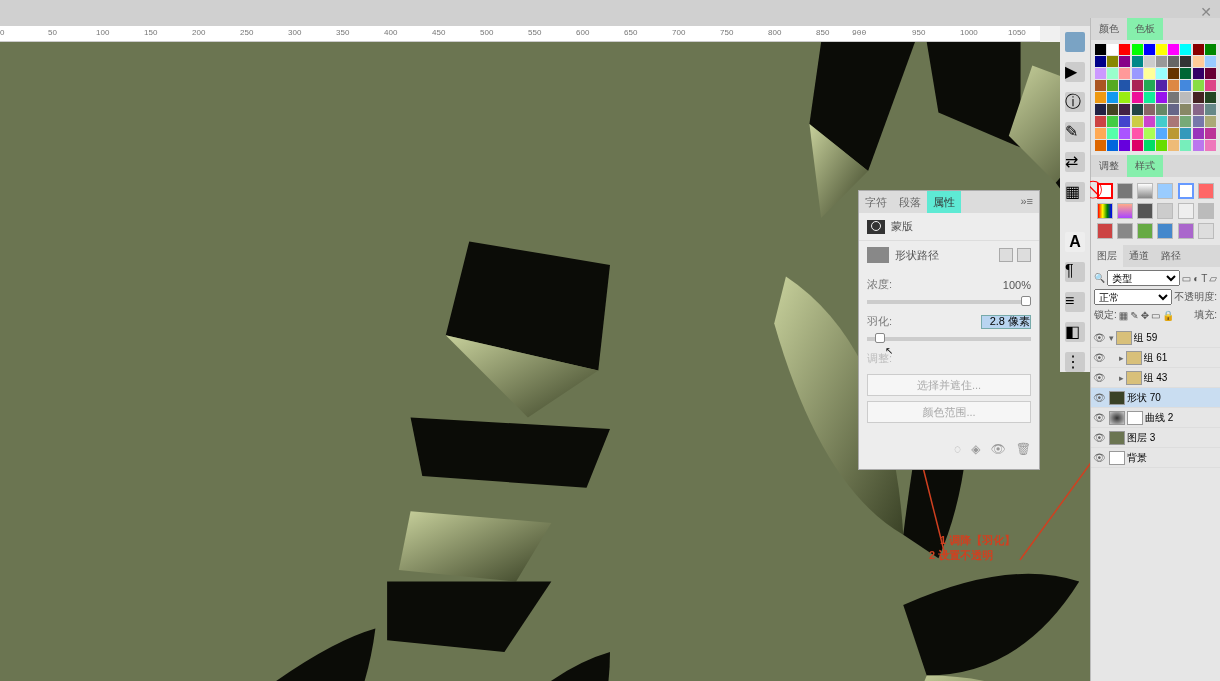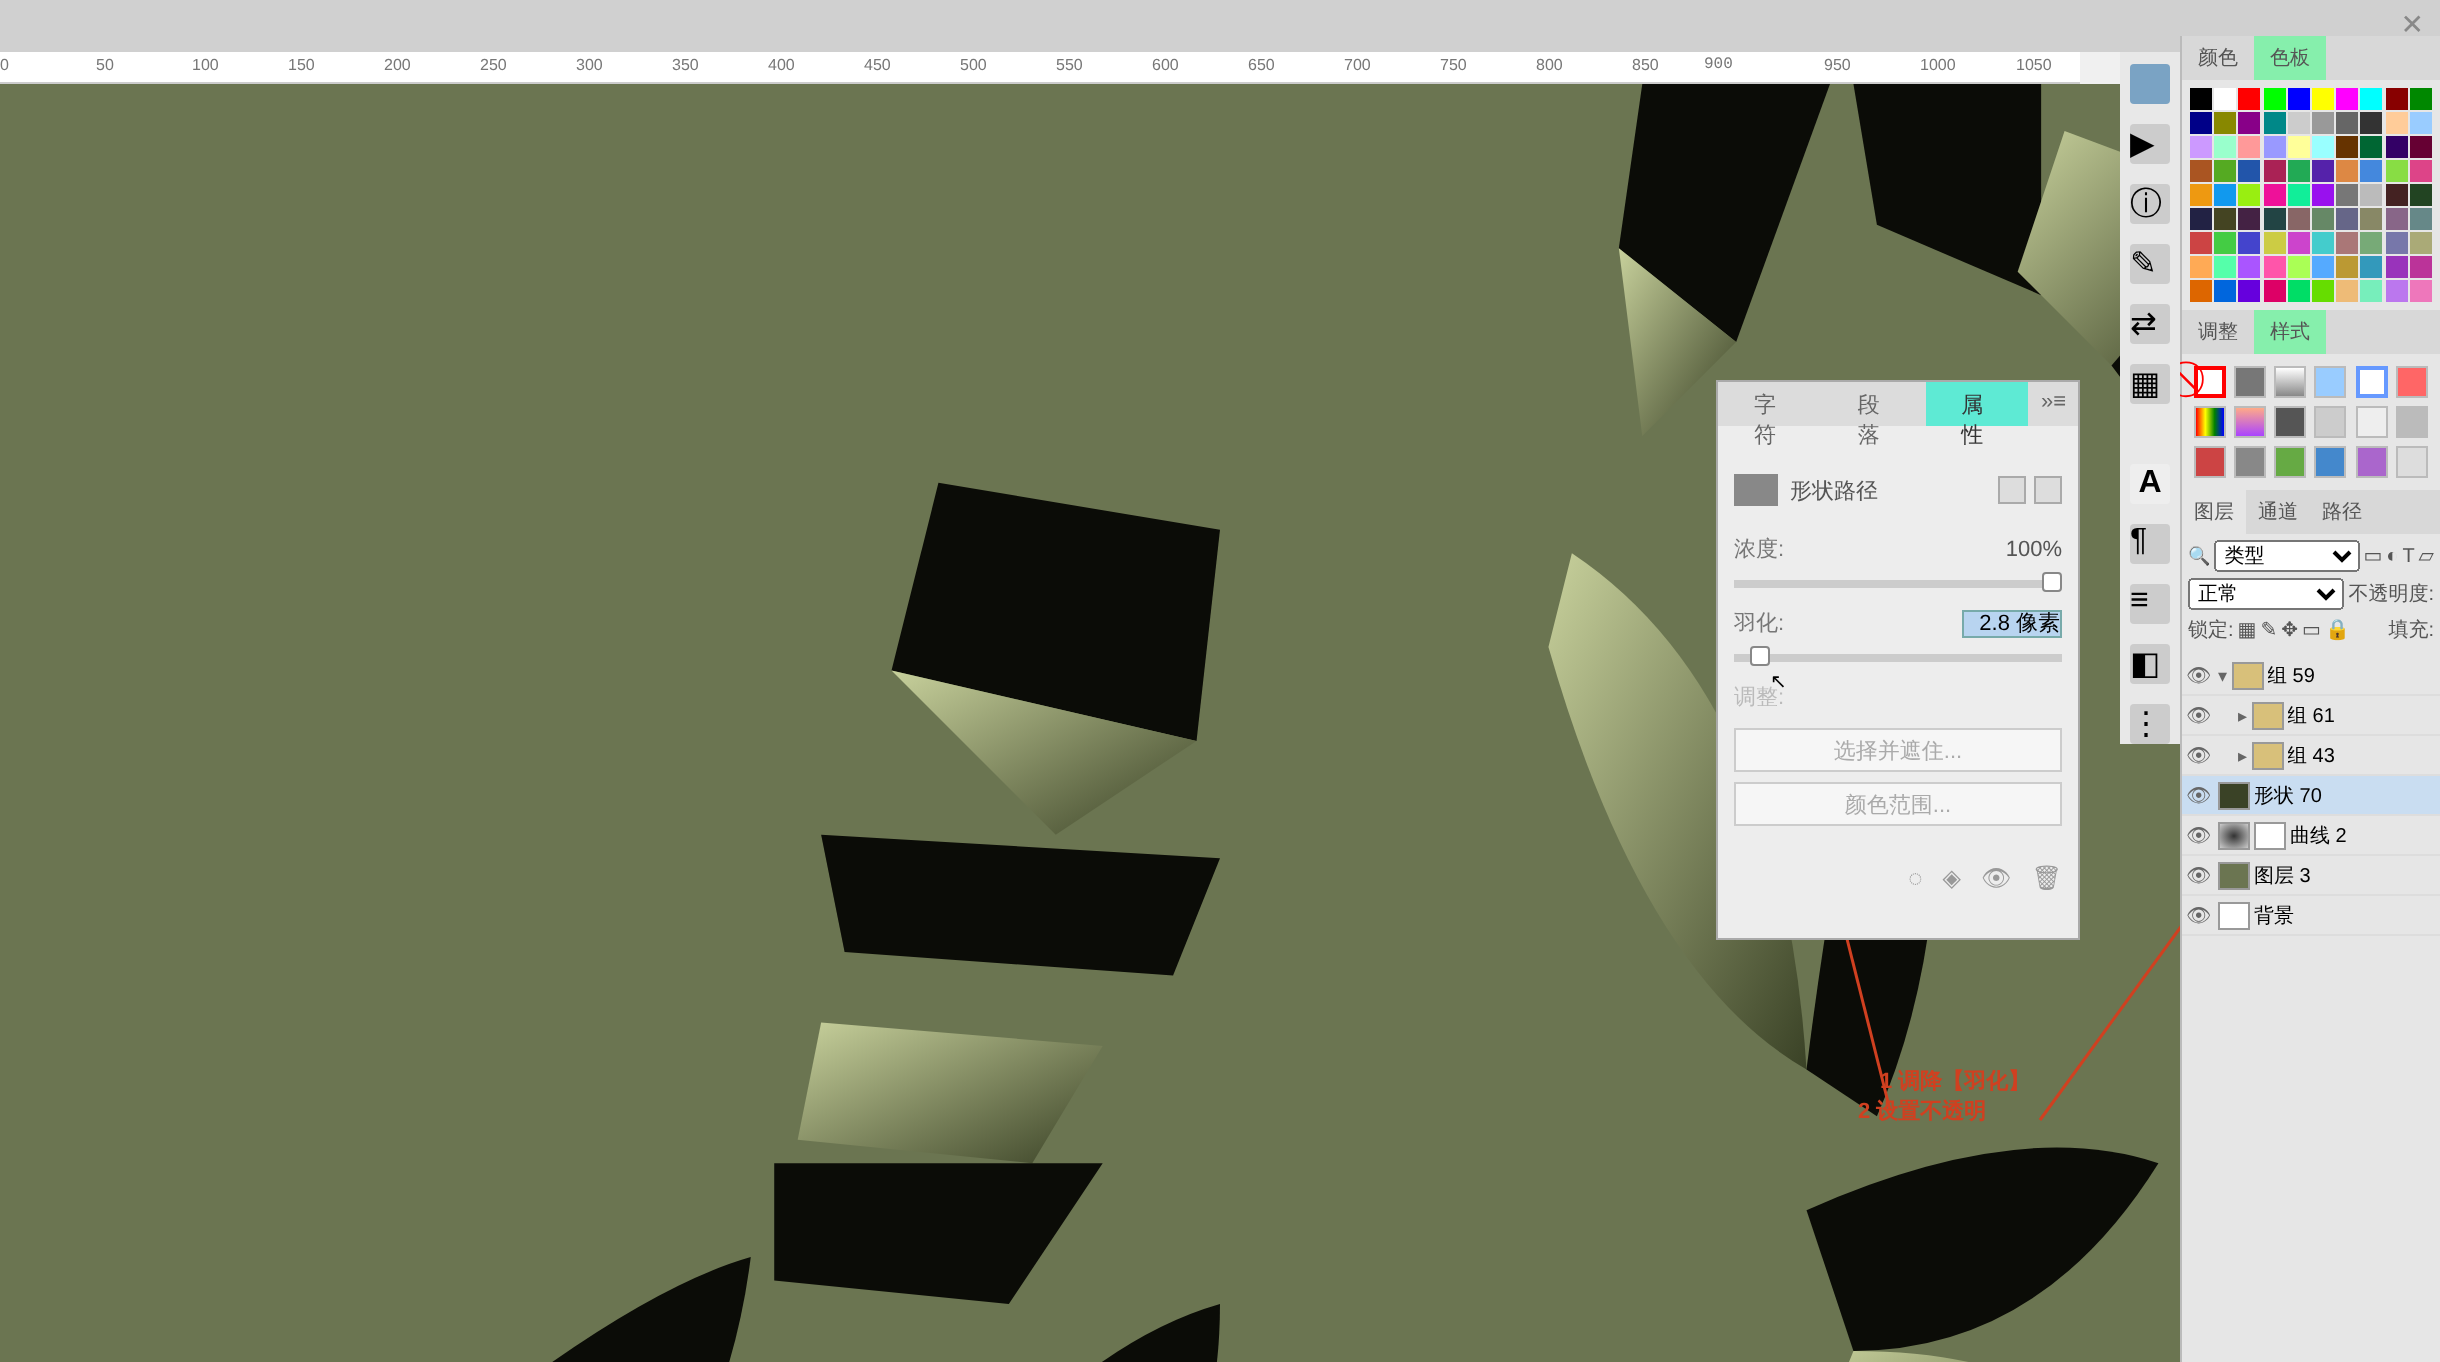--- a/index.html
+++ b/index.html
@@ -50,36 +50,36 @@
 .layer-row { display: flex; align-items: center; height: 20px; padding: 0 2px; gap: 2px; border-bottom:1px solid #ddd;}
 .layer-row.sel { background: #c9ddf1; }
 .eye { width: 12px; text-align: center; color: #666; }
 .layer-thumb { width: 16px; height: 14px; background: #ccc; border: 1px solid #999; }
 .layer-name { flex: 1; white-space: nowrap; overflow: hidden; }
 .fold { color:#666; font-size:9px;}
 
 
 .prop-panel { position: absolute; left: 858px; top: 190px; width: 182px; height: 280px; background: #ededed; border: 1px solid #aaa; z-index: 20; font-size: 11px; color: #555; }
 .prop-tabs { display: flex; background: #dcdcdc; height: 22px; font-size: 11px; }
-.prop-tabs span { padding: 4px 18px; color: #666; }
+.prop-tabs span { padding: 4px 6px; color: #666; }
 .prop-tabs span.act { background: #5eead4; color: #333; }
 .prop-tabs .menu { margin-left: auto; padding: 4px 6px; }
 .prop-body { padding: 8px; }
 .prop-row { display: flex; align-items: center; margin-bottom: 8px; gap: 6px; }
 .prop-row label { width: 36px; color: #777; }
 .prop-row .val { width: 50px; text-align: right; }
 .prop-row input[type=text] { width: 50px; font-size: 11px; text-align: right; background: #b8d4f0; border: 1px solid #7aa; }
 .slider { height: 4px; background: #ccc; position: relative; margin: 0 0 10px 0; }
 .slider-knob { position: absolute; top: -4px; width: 10px; height: 10px; background: #fff; border: 1px solid #888; border-radius: 2px; }
 .prop-btn { width: 100%; height: 22px; background: #f6f6f6; border: 1px solid #ccc; font-size: 11px; color: #aaa; margin-bottom: 5px; }
 .sub-head { display:flex; align-items:center; gap:6px; padding:6px 8px; border-bottom:1px solid #ddd;}
 .sub-head .thumb { width:18px; height:14px; background:#888;}
 .icon-row { display:flex; gap:10px; justify-content:flex-end; padding:6px 8px;}
 .icon-row span { color:#999; font-size:12px;}
-.shape-path-row {display:flex; align-items:center; gap:6px; padding:6px 8px;margin-top:18px;}
+.shape-path-row {display:flex; align-items:center; gap:6px; padding:6px 8px;}
 .shape-path-row .sthumb{width:22px; height:16px; background:#888;}
 .shape-path-row .icos{margin-left:auto; display:flex; gap:4px;}
 .shape-path-row .icos span{width:14px;height:14px;background:#ddd;border:1px solid #aaa;}
 
 
 .arrow { position: absolute; pointer-events: none; }
 .anno-text{position:absolute; color:#d04020; font-size:11px; font-weight:bold;}
 
 </style>
 </head>
@@ -372,20 +372,26 @@
     </div>
 </div>
 
 <div class="prop-panel">
   <div class="prop-tabs">
     <span>字符</span>
     <span>段落</span>
     <span class="act">属性</span>
     <span class="menu">»≡</span>
   </div>
+  <div class="sub-head">
+    <span class="thumb" style="background:#333;position:relative">
+        <span style="position:absolute;left:4px;top:1px;width:10px;height:10px;border:1px solid #eee;border-radius:50%"></span>
+      </span>
+    <span>蒙版</span>
+  </div>
   <div class="shape-path-row">
     <span class="sthumb"></span>
     <span>形状路径</span>
     <span class="icos">
       <span></span>
       <span></span>
     </span>
   </div>
   <div class="prop-body">
     <div class="prop-row">

